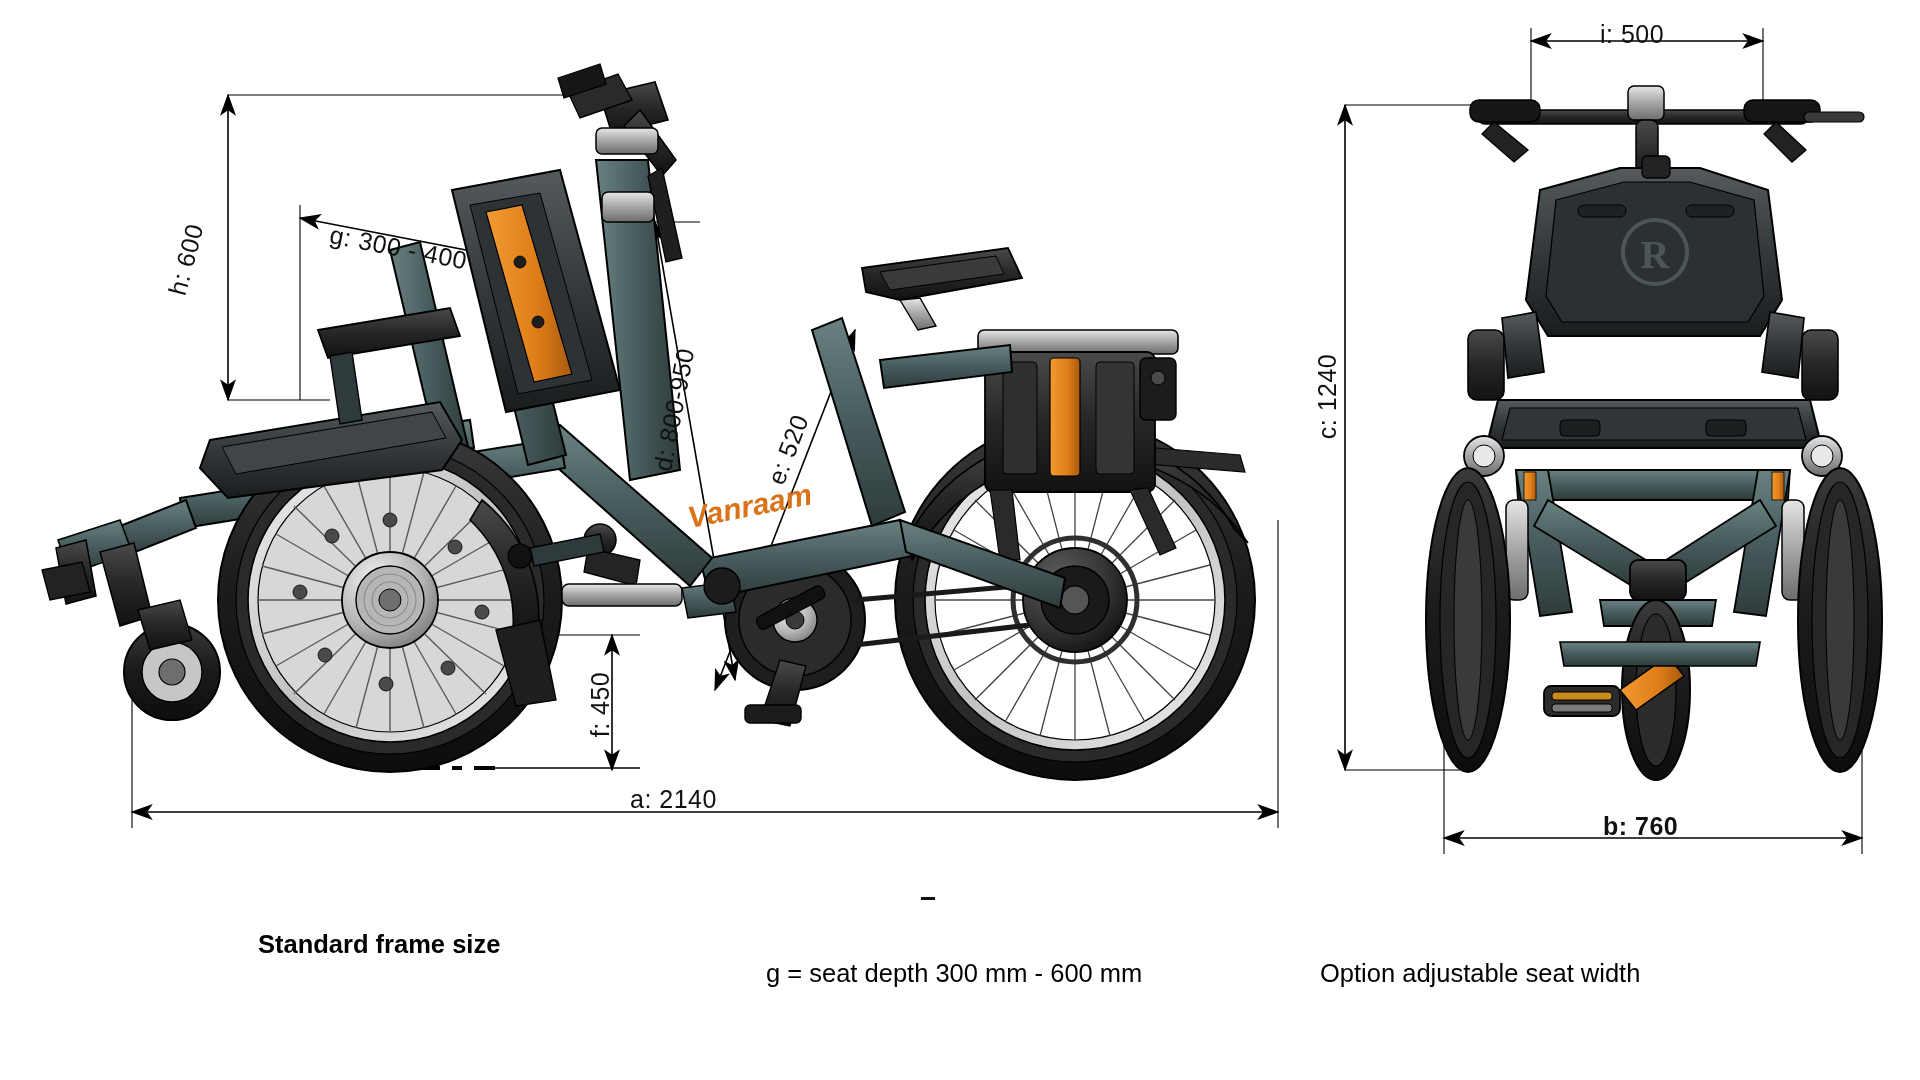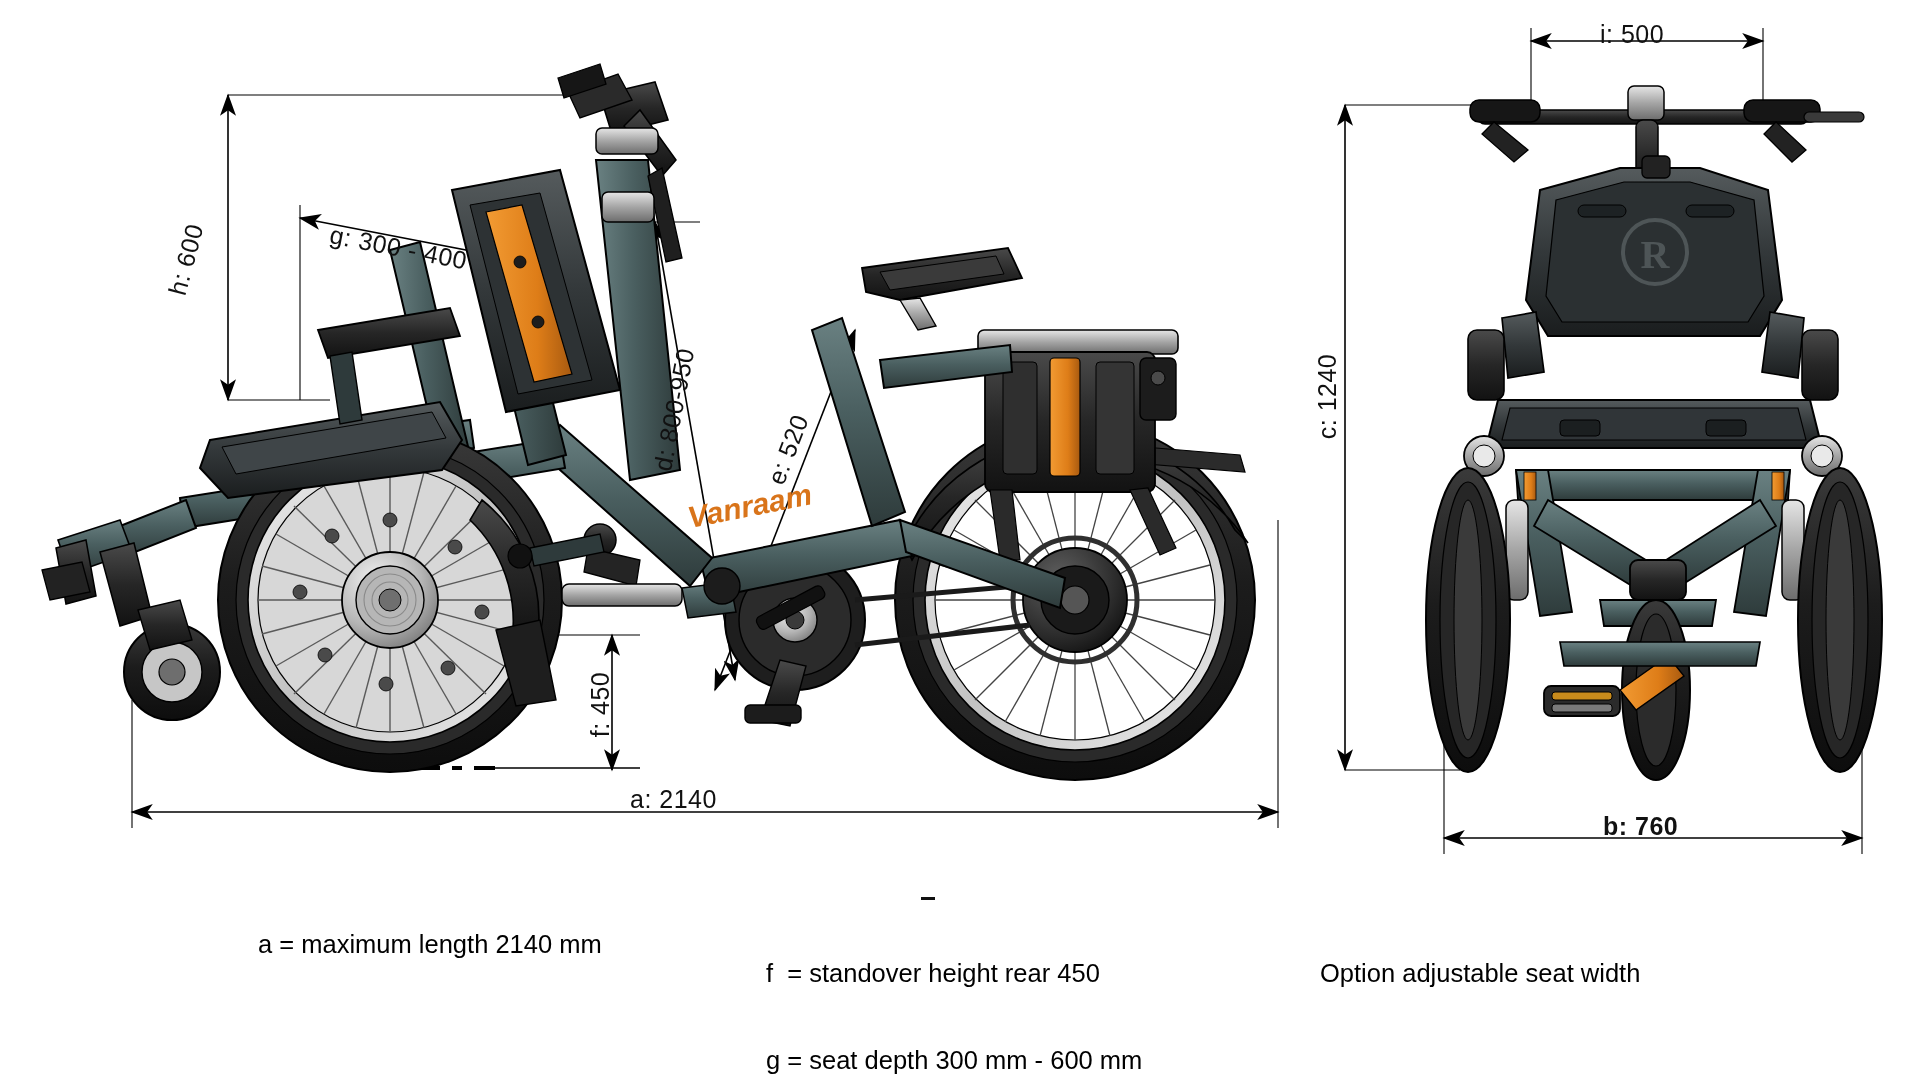--- a/index.html
+++ b/index.html
@@ -481,29 +481,28 @@
 
   <div class="dimlabel" style="left:630px; top:785px;">a: 2140</div>
 
   <div class="dimlabel" style="left:1600px; top:20px;">i: 500</div>
 
   <div class="dimlabel" style="left:1285px; top:382px; transform:rotate(-90deg); transform-origin:center center;">c: 1240</div>
 
   <div class="dimlabel" style="left:1603px; top:812px;font-weight:bold;">b: 760</div>
 
   <div class="legend-block" style="left:258px; top:872px;">
-    <span class="legend-line">a = maximum length 2140 mm</span>
+    <span class="legend-title">Standard frame size</span>
     
     
     
     
   </div>
 
   <div class="legend-block" style="left:766px; top:901px;">
-    <span class="legend-line">f  = standover height rear 450</span>
     <span class="legend-line">g = seat depth 300 mm - 600 mm</span>
     
     
     
     
   </div>
 
   <div style="position:absolute; left:921px; top:897px; width:14px; height:3px; background:#111;"></div>
 
   <div class="legend-block" style="left:1320px; top:901px;">

